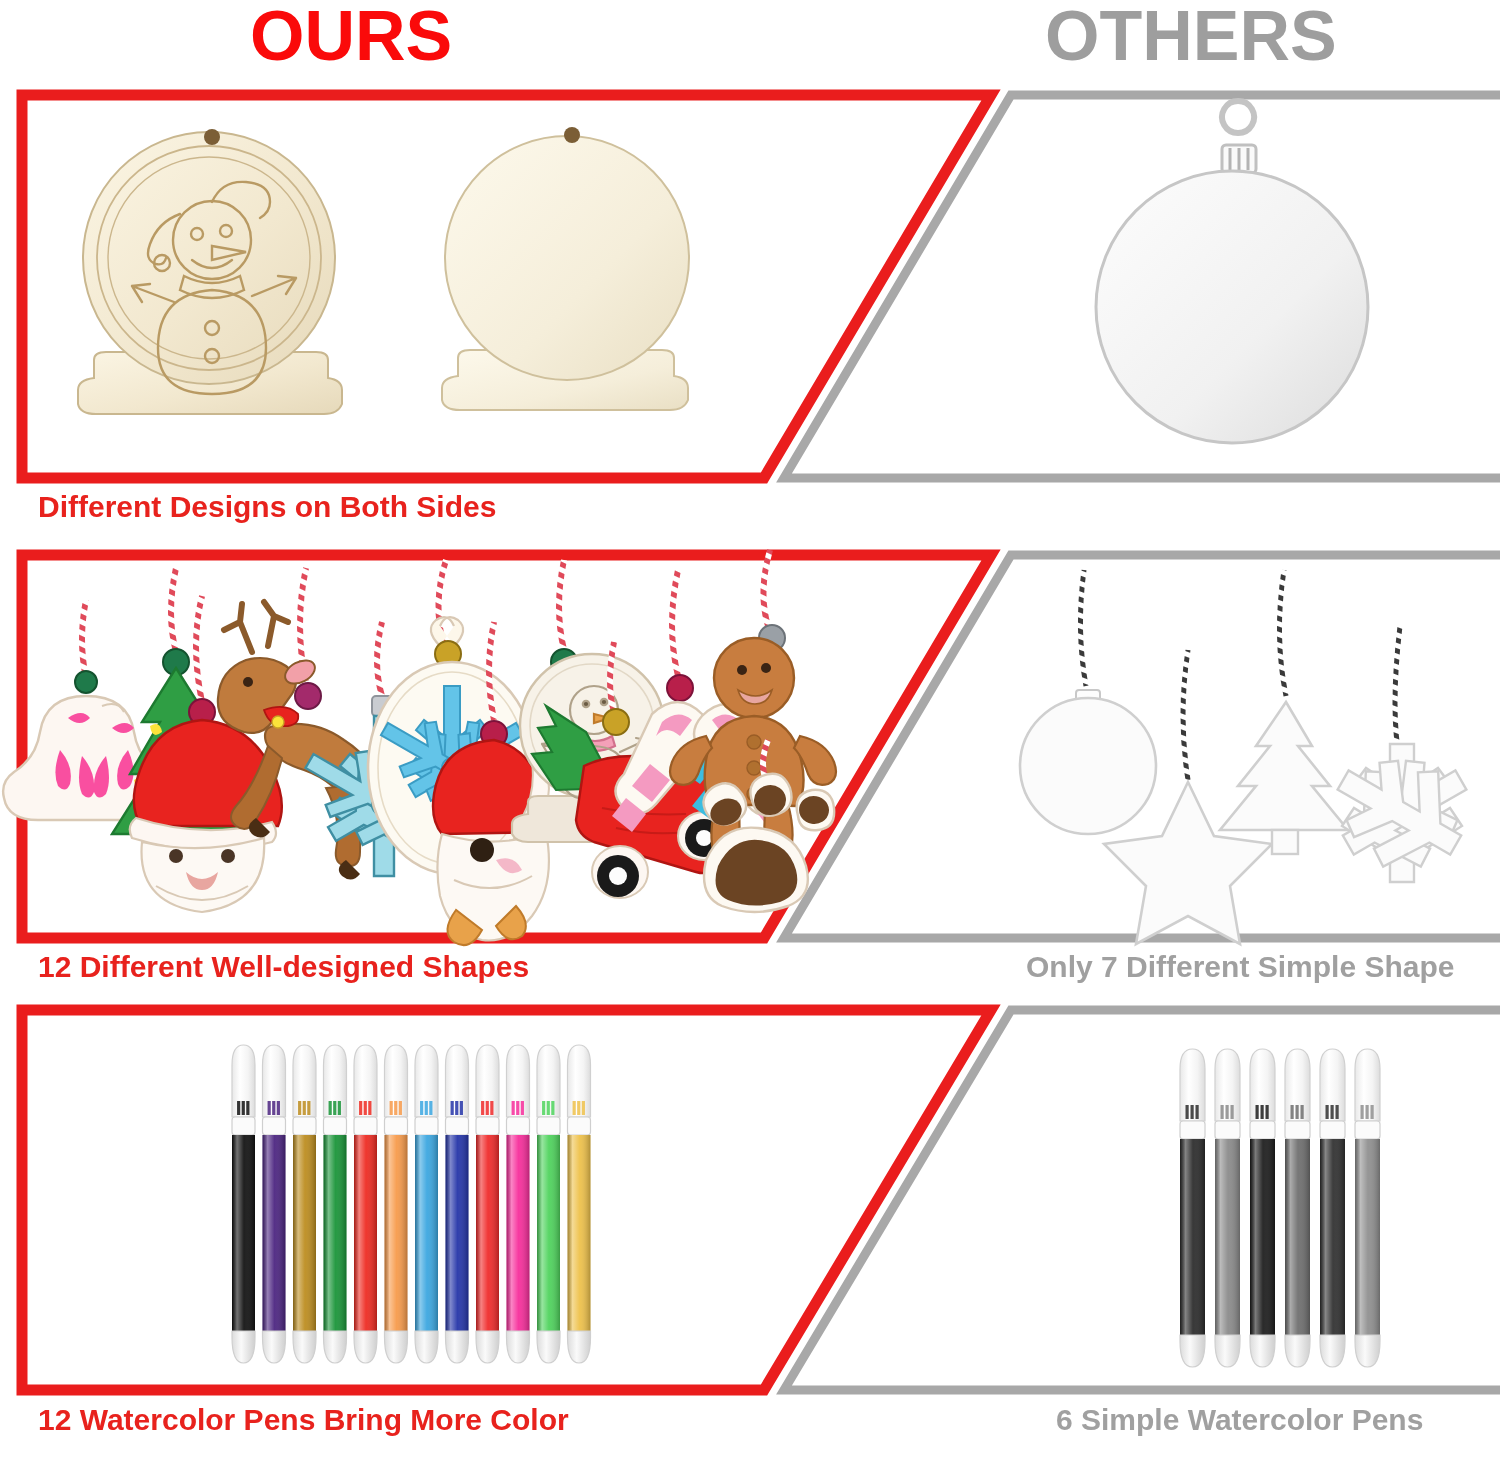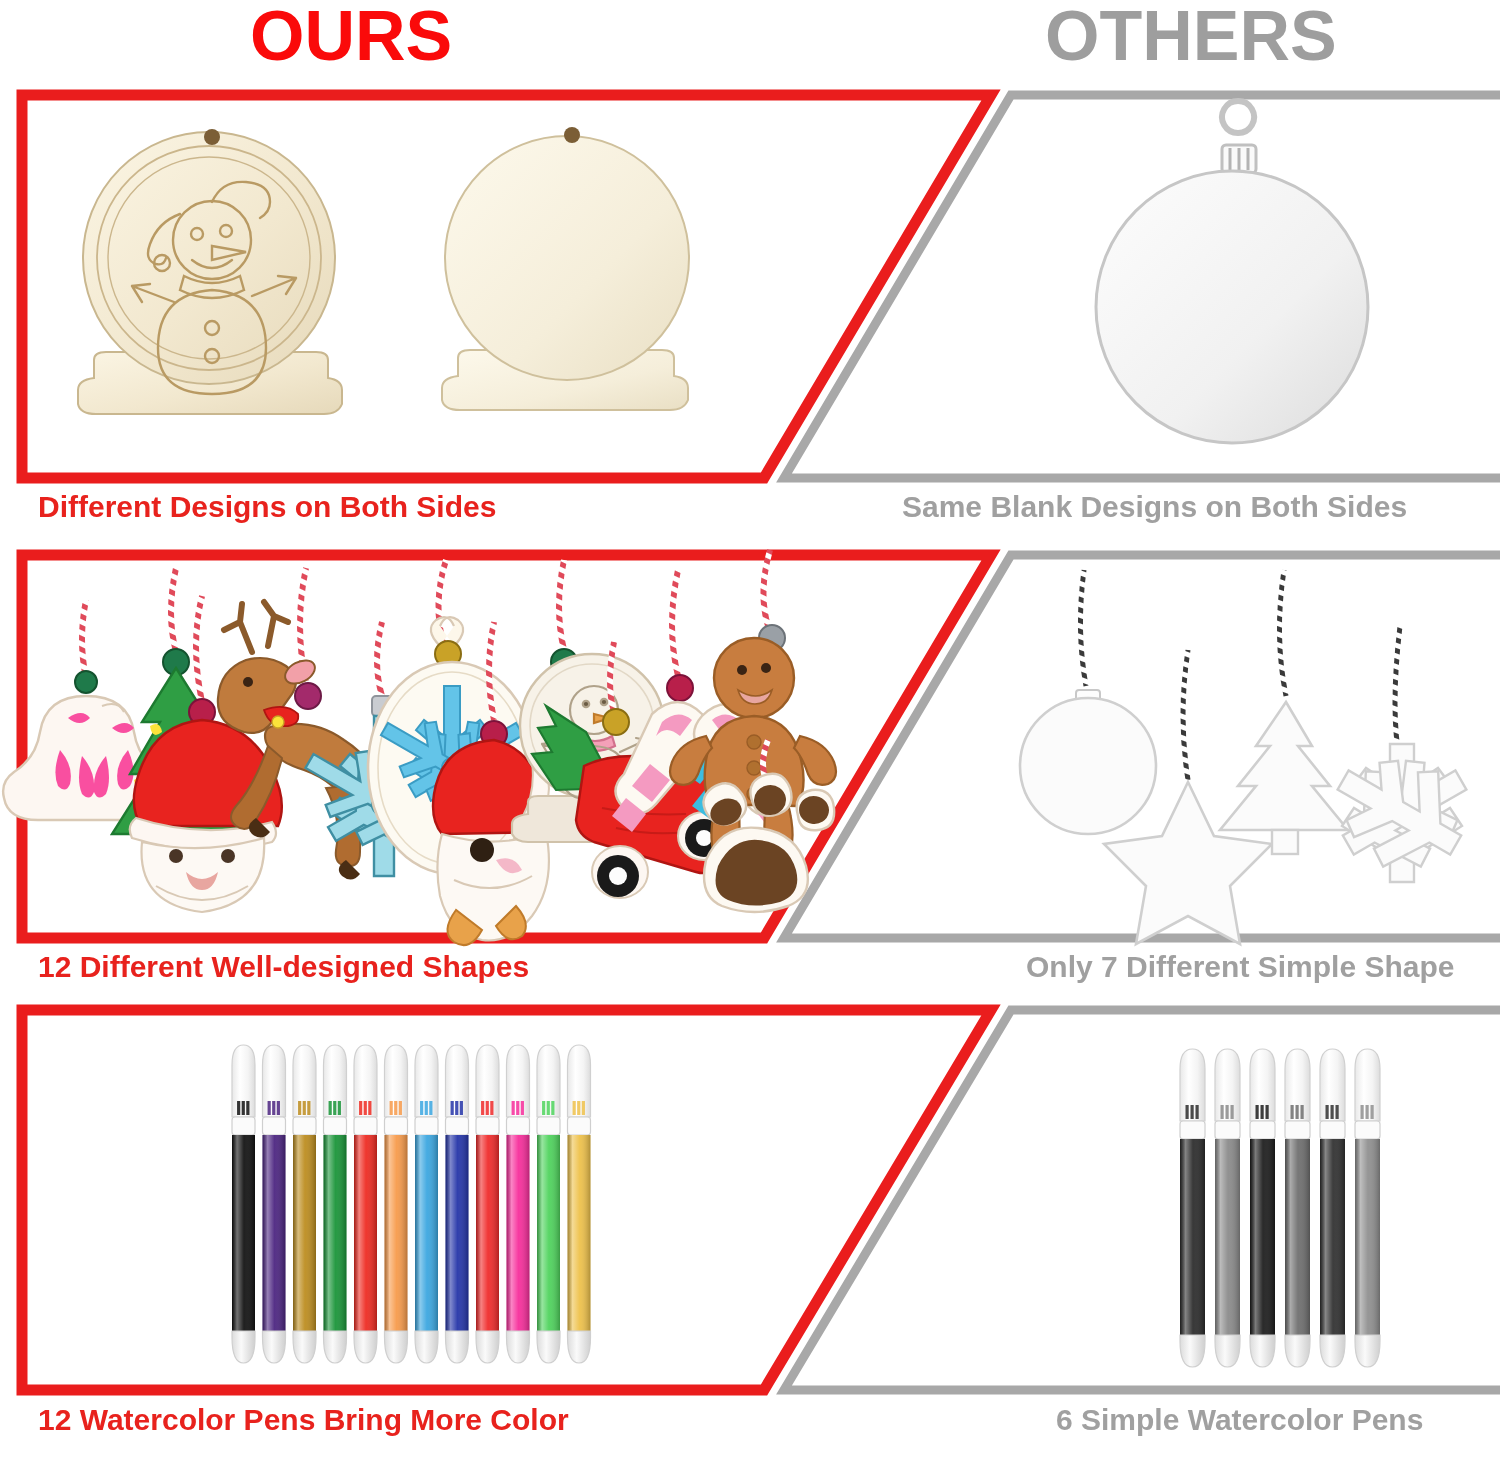--- a/index.html
+++ b/index.html
@@ -127,21 +127,20 @@
         <path d="M1222 43 a16 16 0 1 1 0.1 0 z" fill="none" stroke="#c4c4c4" stroke-width="6"></path>
         <rect x="1206" y="55" width="34" height="28" rx="4" fill="#fafafa" stroke="#c0c0c0" stroke-width="3"></rect>
         <line x1="1214" y1="58" x2="1214" y2="80" stroke="#b3b3b3" stroke-width="3"></line>
         <line x1="1223" y1="58" x2="1223" y2="80" stroke="#b3b3b3" stroke-width="3"></line>
         <line x1="1232" y1="58" x2="1232" y2="80" stroke="#b3b3b3" stroke-width="3"></line>
         <circle cx="1216" cy="217" r="136" fill="url(#ballG)" stroke="#c6c6c6" stroke-width="3"></circle>
       </g>
     </svg>
 
     <div class="cap cap-ours">Different Designs on Both Sides</div>
-    <div class="cap cap-others">Same Blank Designs on Both Sides</div>
   </div>
 
   <div class="row row-2 r2">
 
     <svg class="frames" viewBox="0 0 1500 392">
       <path d="M995 5 L1494 5 L1494 388 L768 388 Z" fill="none" stroke="#a8a8a8" stroke-width="9"></path>
       <path d="M6 5 L975 5 L748 388 L6 388 Z" fill="none" stroke="#ea1d1d" stroke-width="11"></path>
     </svg>
 
     <svg class="art" viewBox="0 0 1500 392">

